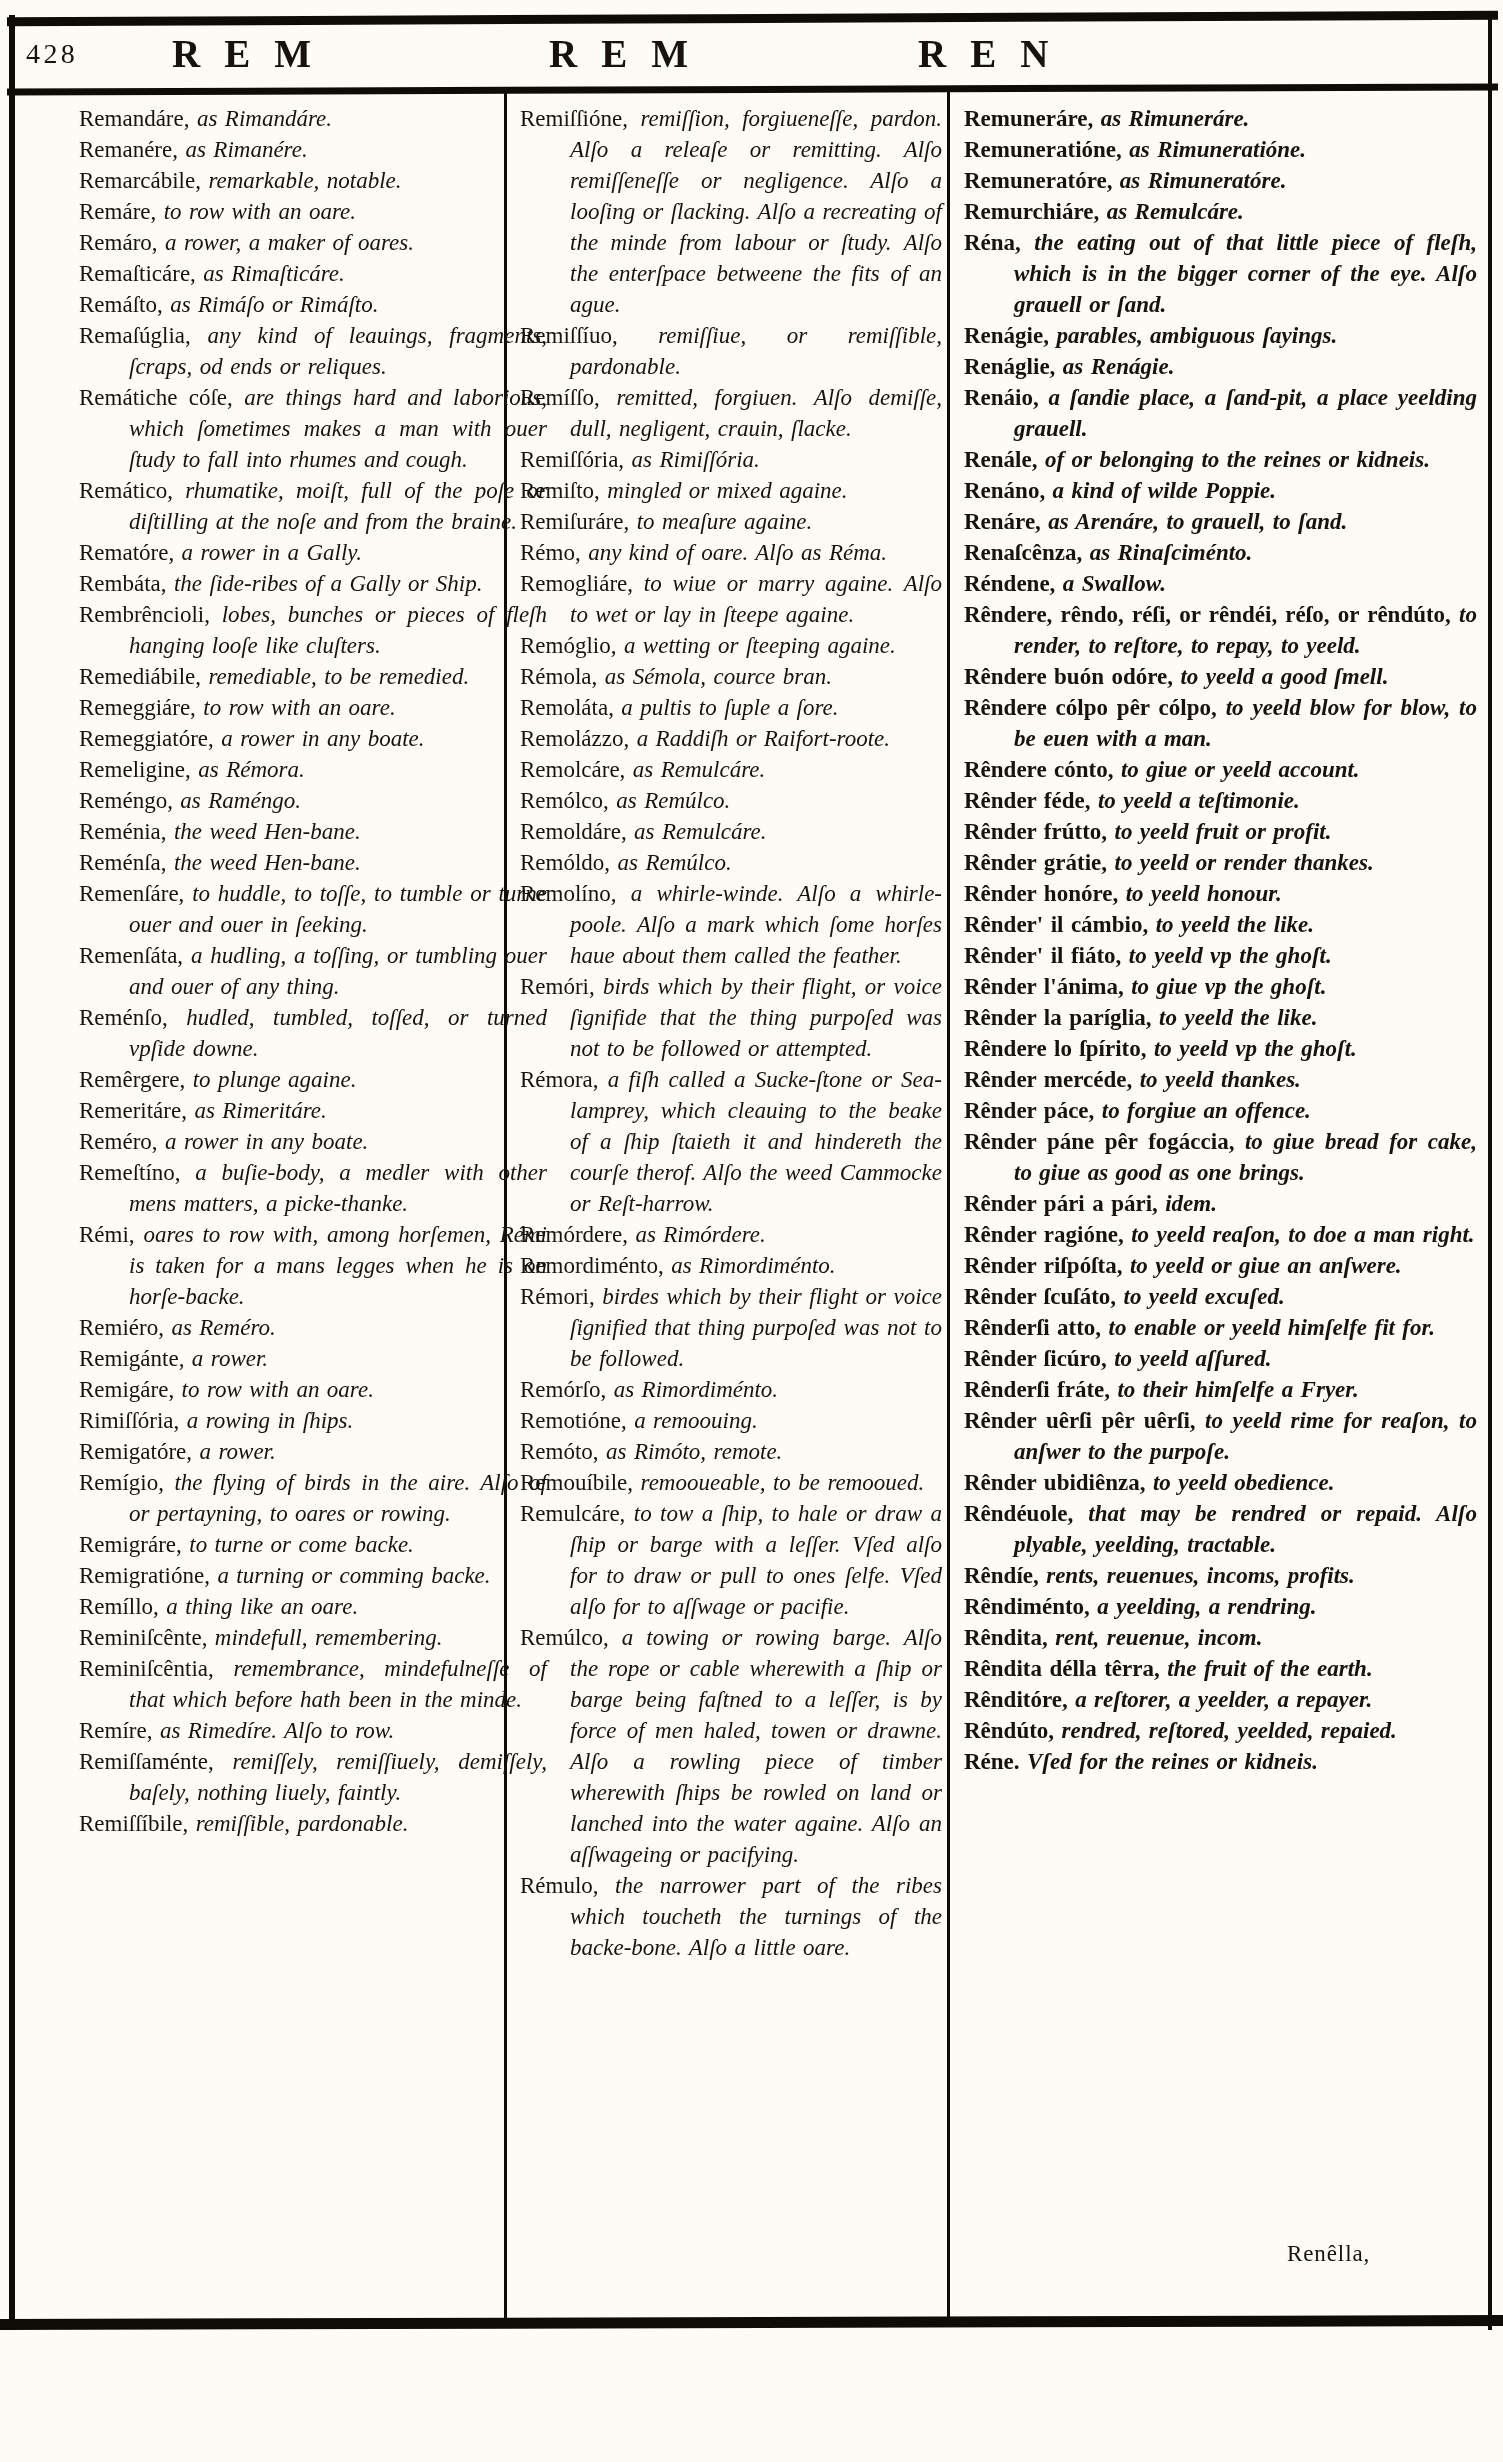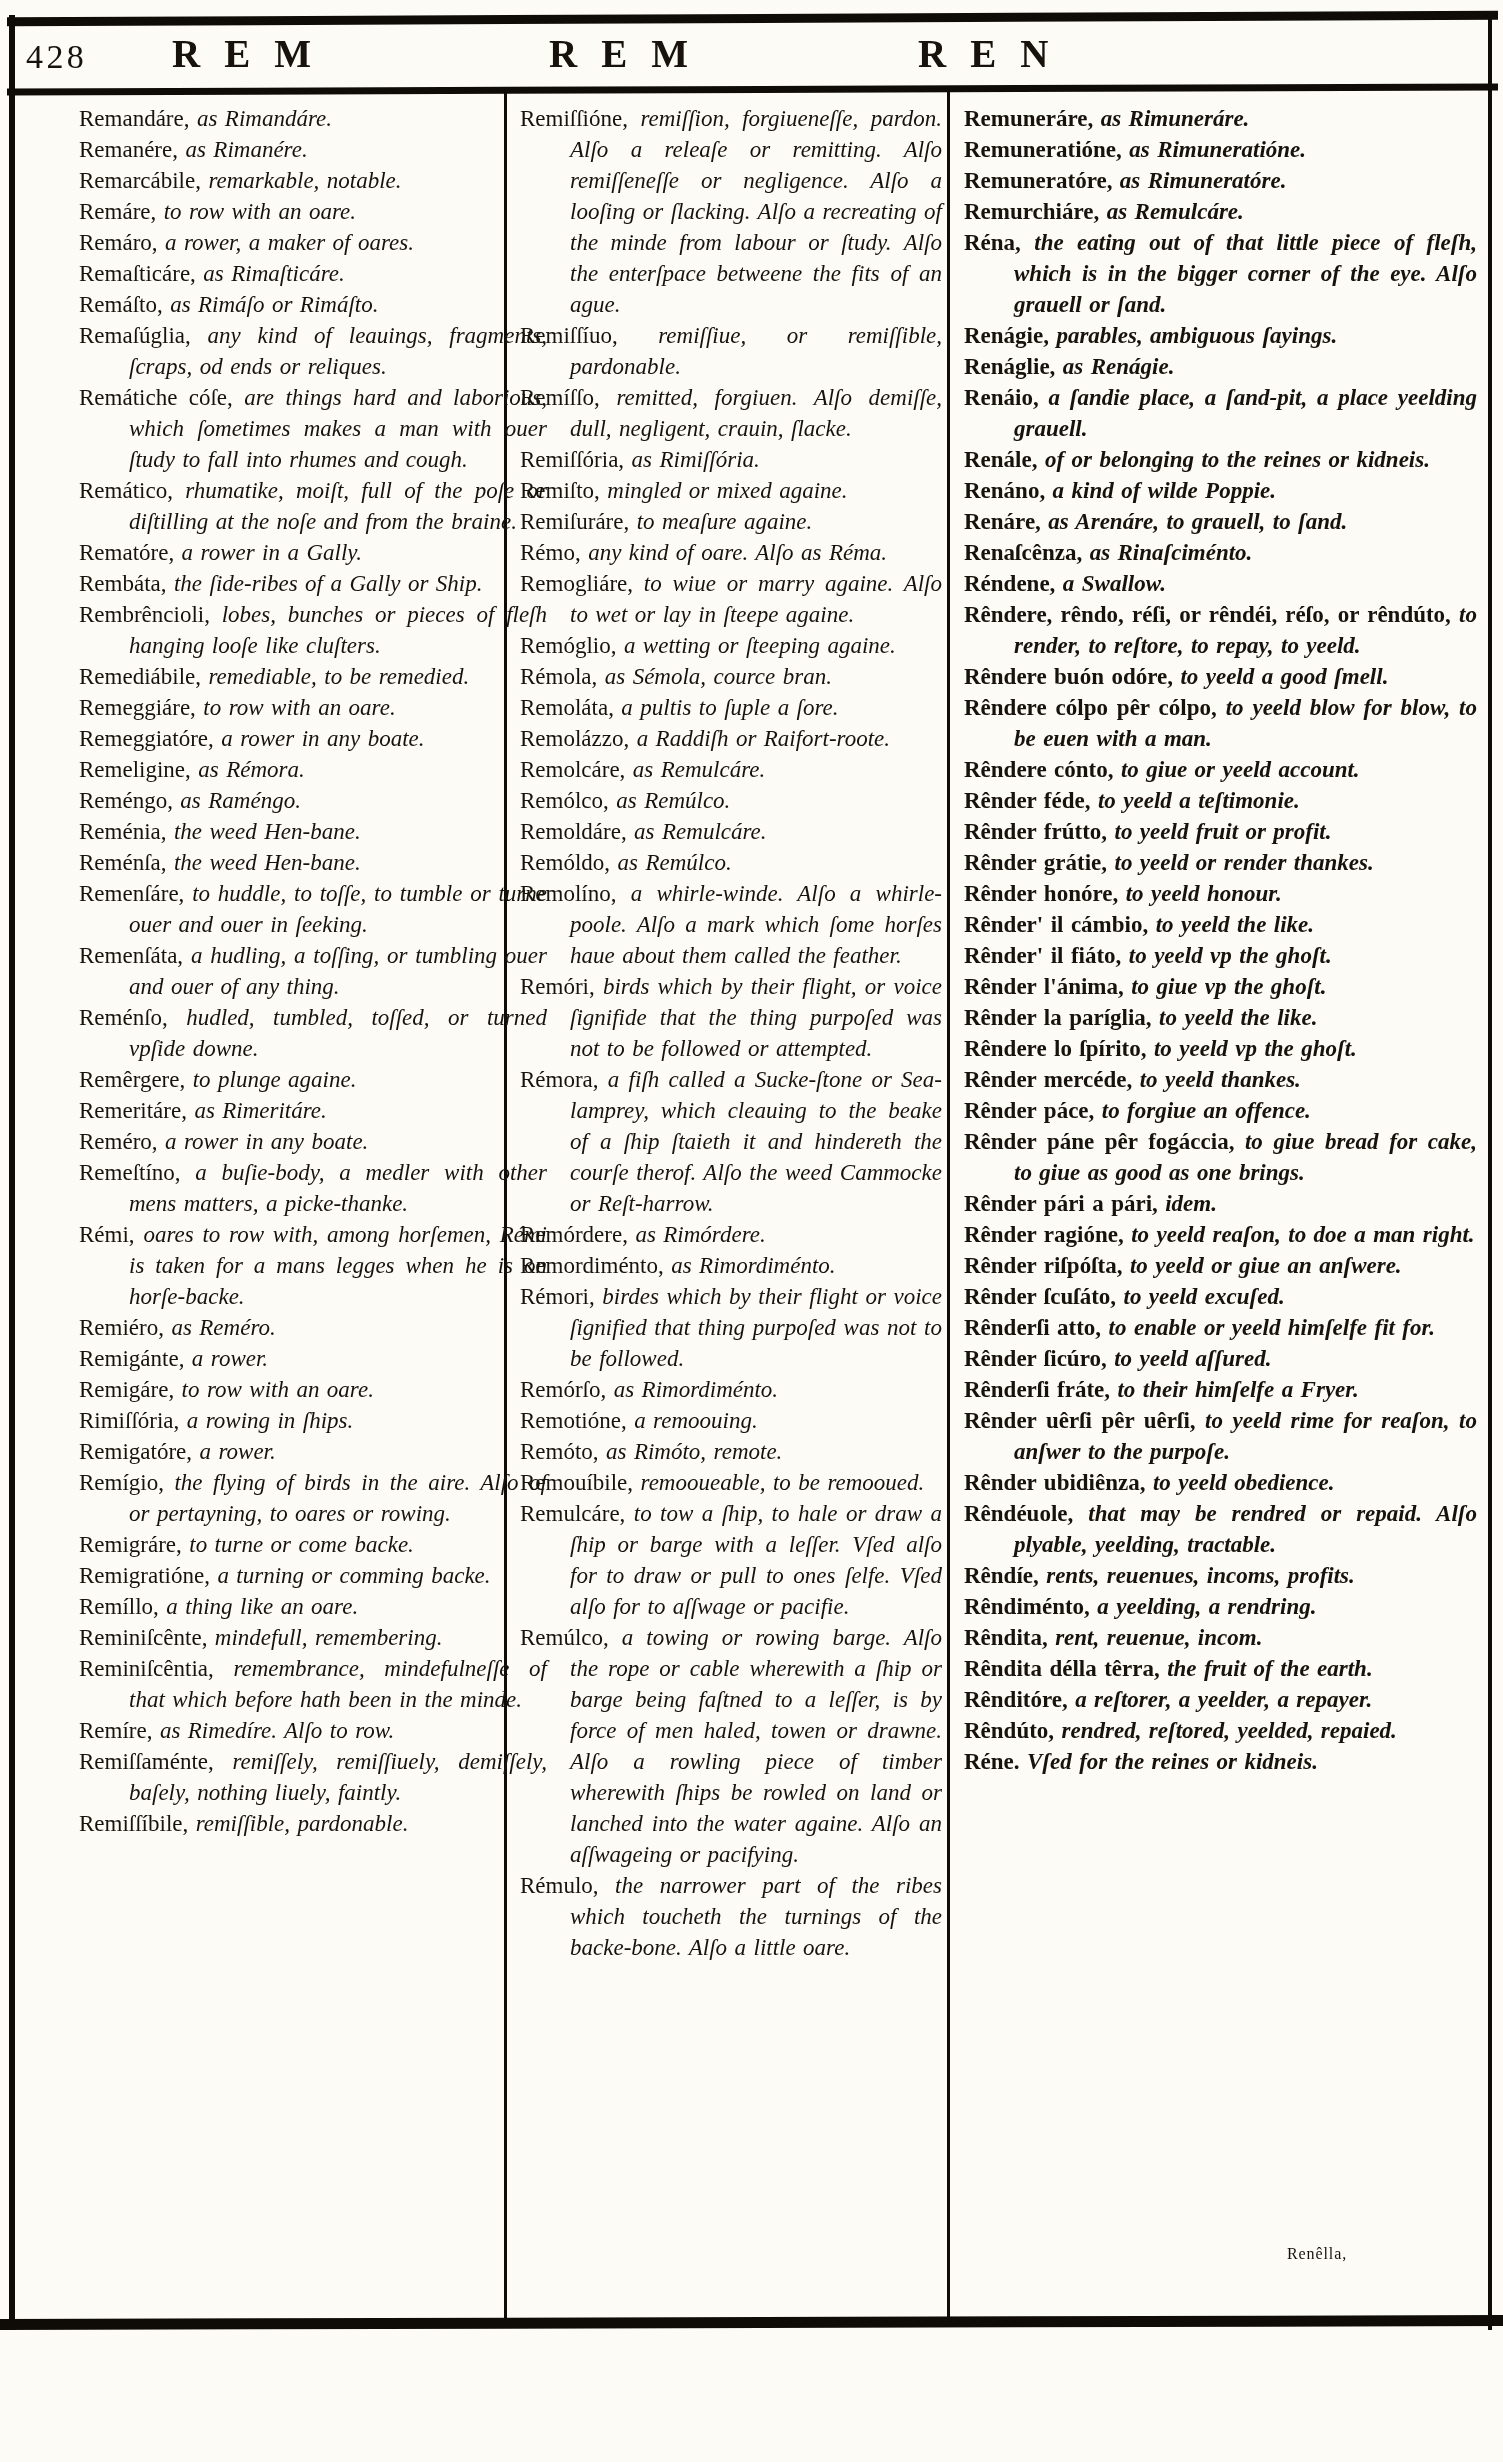--- a/index.html
+++ b/index.html
@@ -15,21 +15,21 @@
   .rule-top{left:6.9px;right:5.1px;top:13.7px;height:9.4px;transform:rotate(-0.25deg);}
   .rule-head{left:6.9px;right:5.1px;top:86px;height:6.9px;transform:rotate(-0.2deg);}
   .rule-bottom{left:0;right:0;top:2317px;height:11px;transform:rotate(-0.15deg);}
   .rule-left{left:8.6px;top:15.4px;width:6px;height:2315px;}
   .rule-right{left:1488px;top:15.4px;width:4.3px;height:2315px;}
   .rule-div1{left:504px;top:91px;width:3.4px;height:2227px;}
   .rule-div2{left:947px;top:91px;width:3.4px;height:2227px;}
 
   .pagenum{
     position:absolute;left:26px;top:38px;
-    font-size:34px;letter-spacing:3.4px;
+    font-size:28px;letter-spacing:3.4px;
   }
   .runhead{
     position:absolute;top:31px;
     font-size:39px;font-weight:bold;letter-spacing:24px;white-space:nowrap;
   }
   .rh1{left:172px;} .rh2{left:549px;} .rh3{left:918px;}
 
   .col{position:absolute;top:103px;}
   .col1{left:31px;width:468px;margin-left:48px;}
   .col2{left:520px;width:422px;}
@@ -39,21 +39,21 @@
     margin:0;
     padding-left:50px;text-indent:-50px;
     font-size:23px;line-height:31px;
     text-align:justify;
     word-spacing:1.7px;
   }
   .hw{font-style:normal;}
   .def{font-style:italic;}
   .catchword{
     position:absolute;left:1287px;top:2238px;
-    font-size:16px;line-height:31px;letter-spacing:0.9px;
+    font-size:23px;line-height:31px;letter-spacing:0.9px;
   }
 </style>
 </head>
 <body>
 
 <div class="page">
 
   <div class="rule rule-top"></div>
   <div class="rule rule-head"></div>
   <div class="rule rule-bottom"></div>

